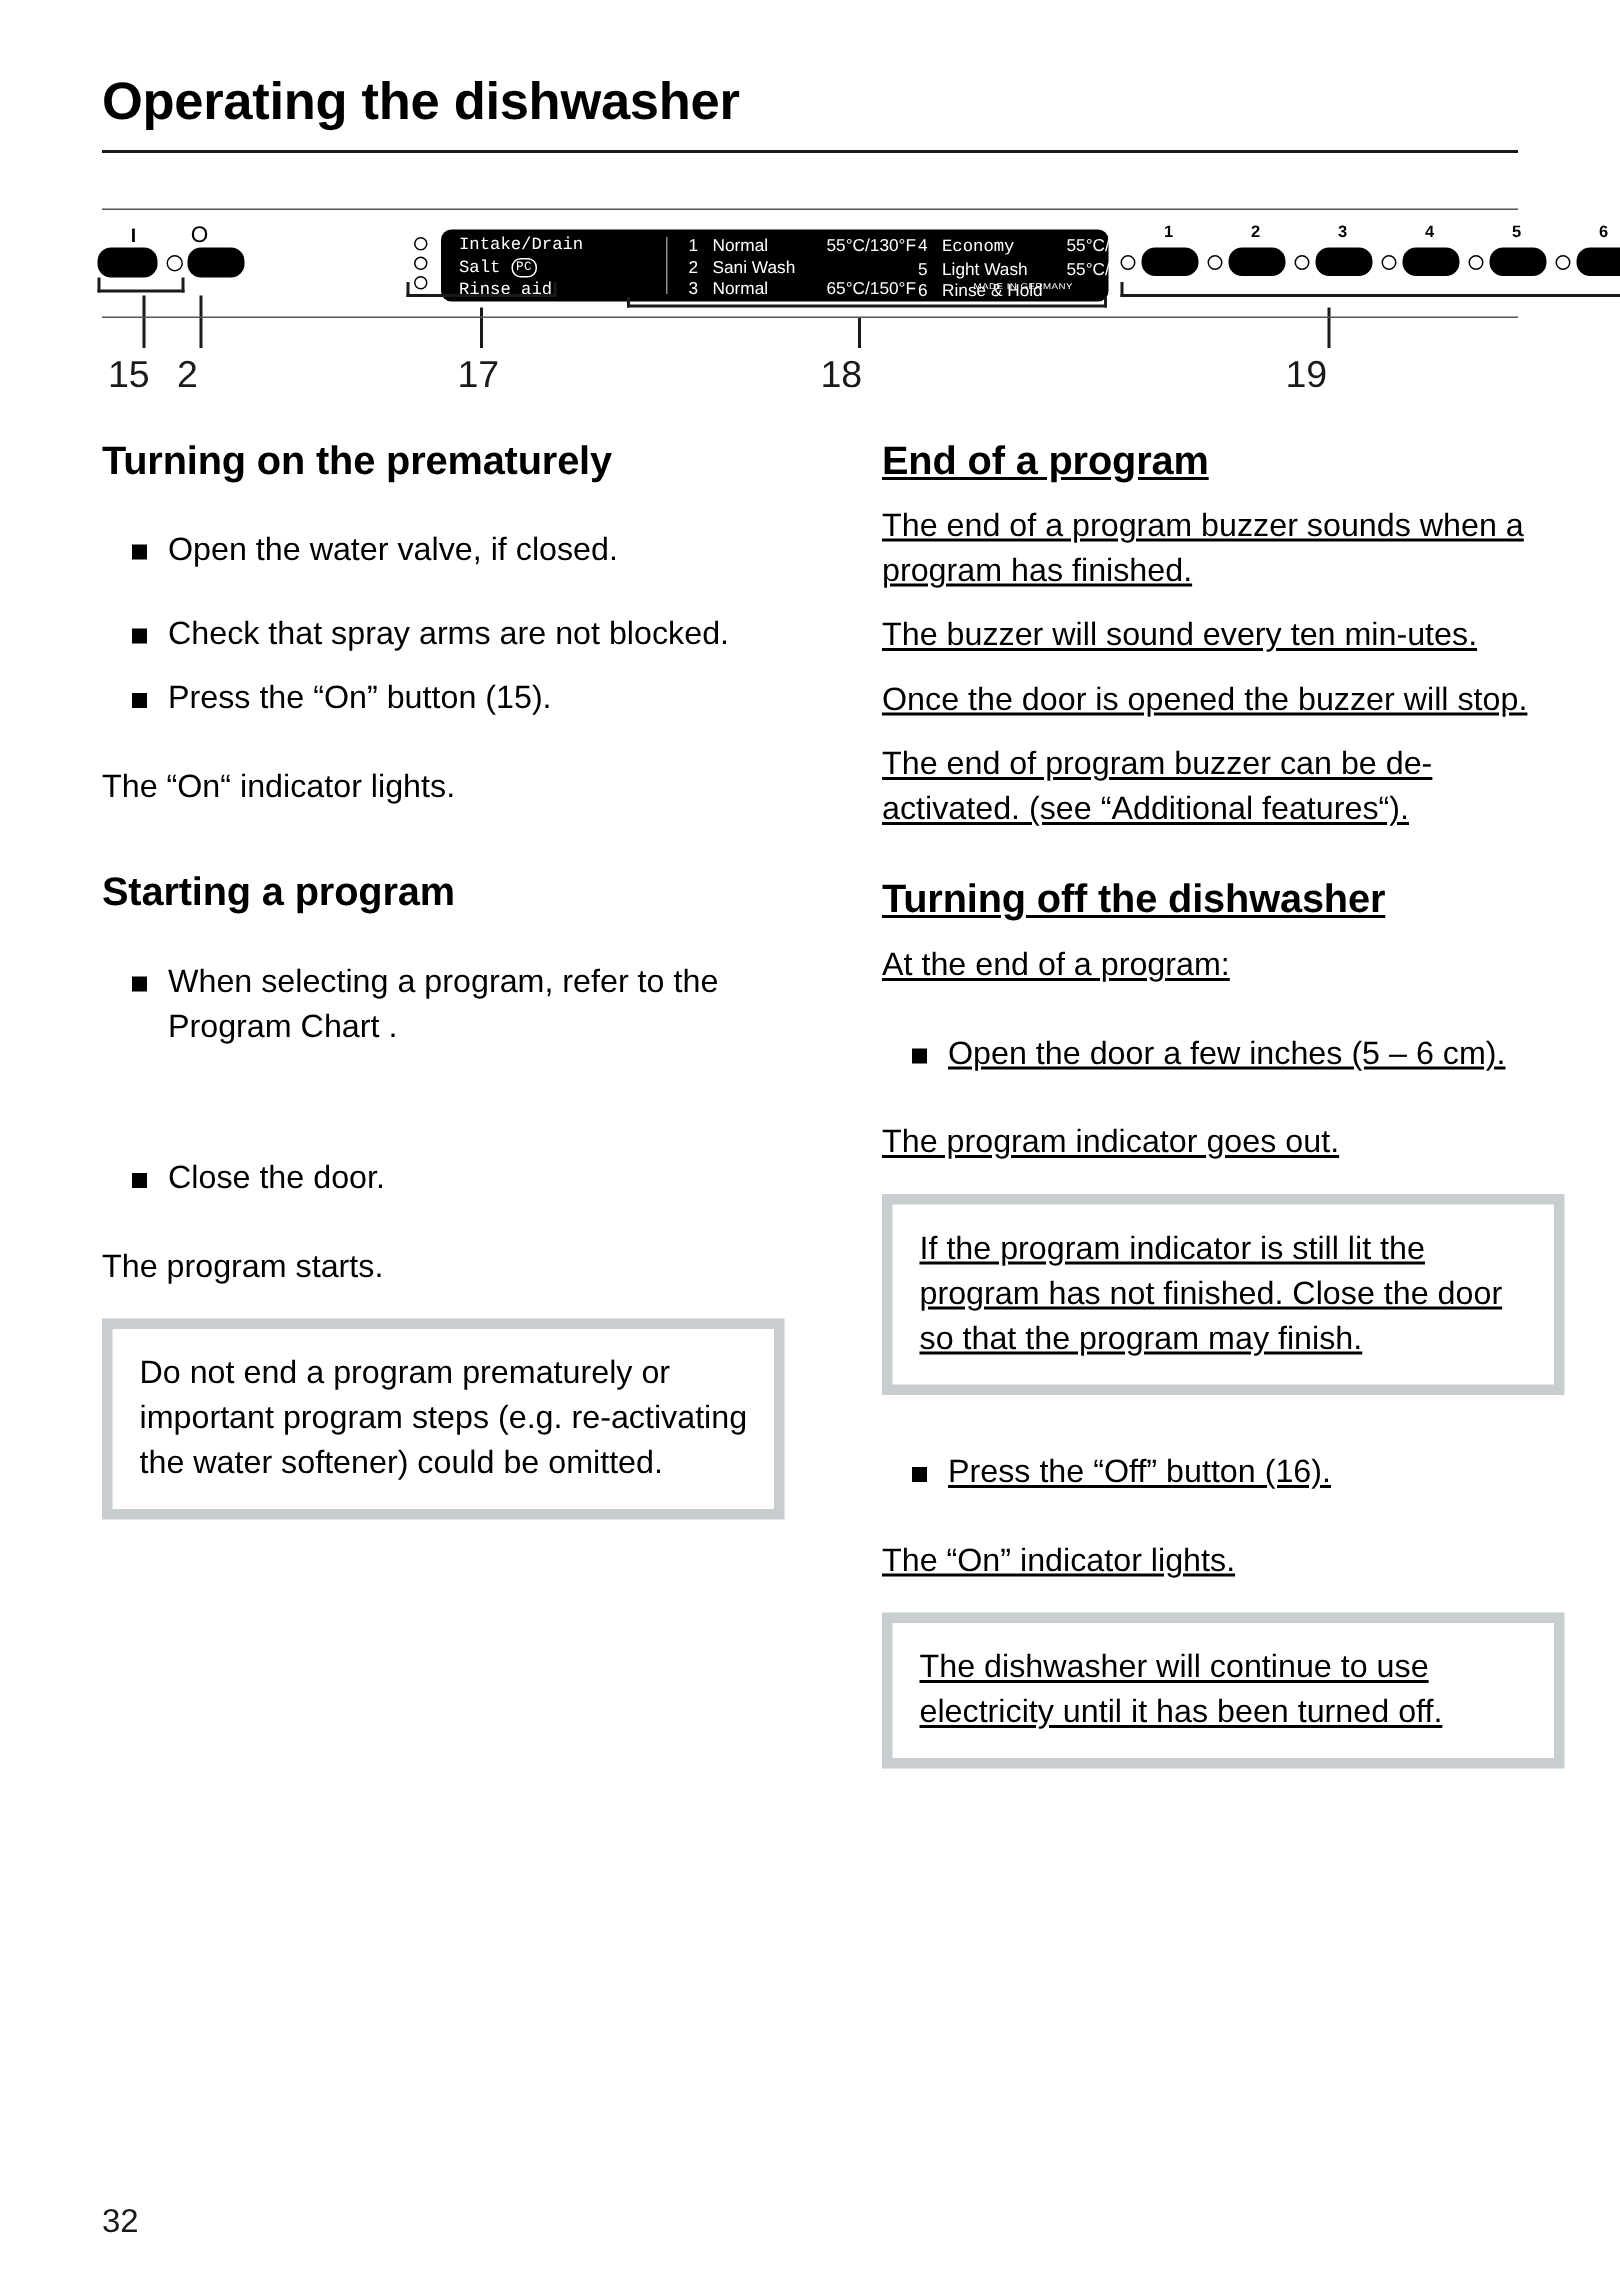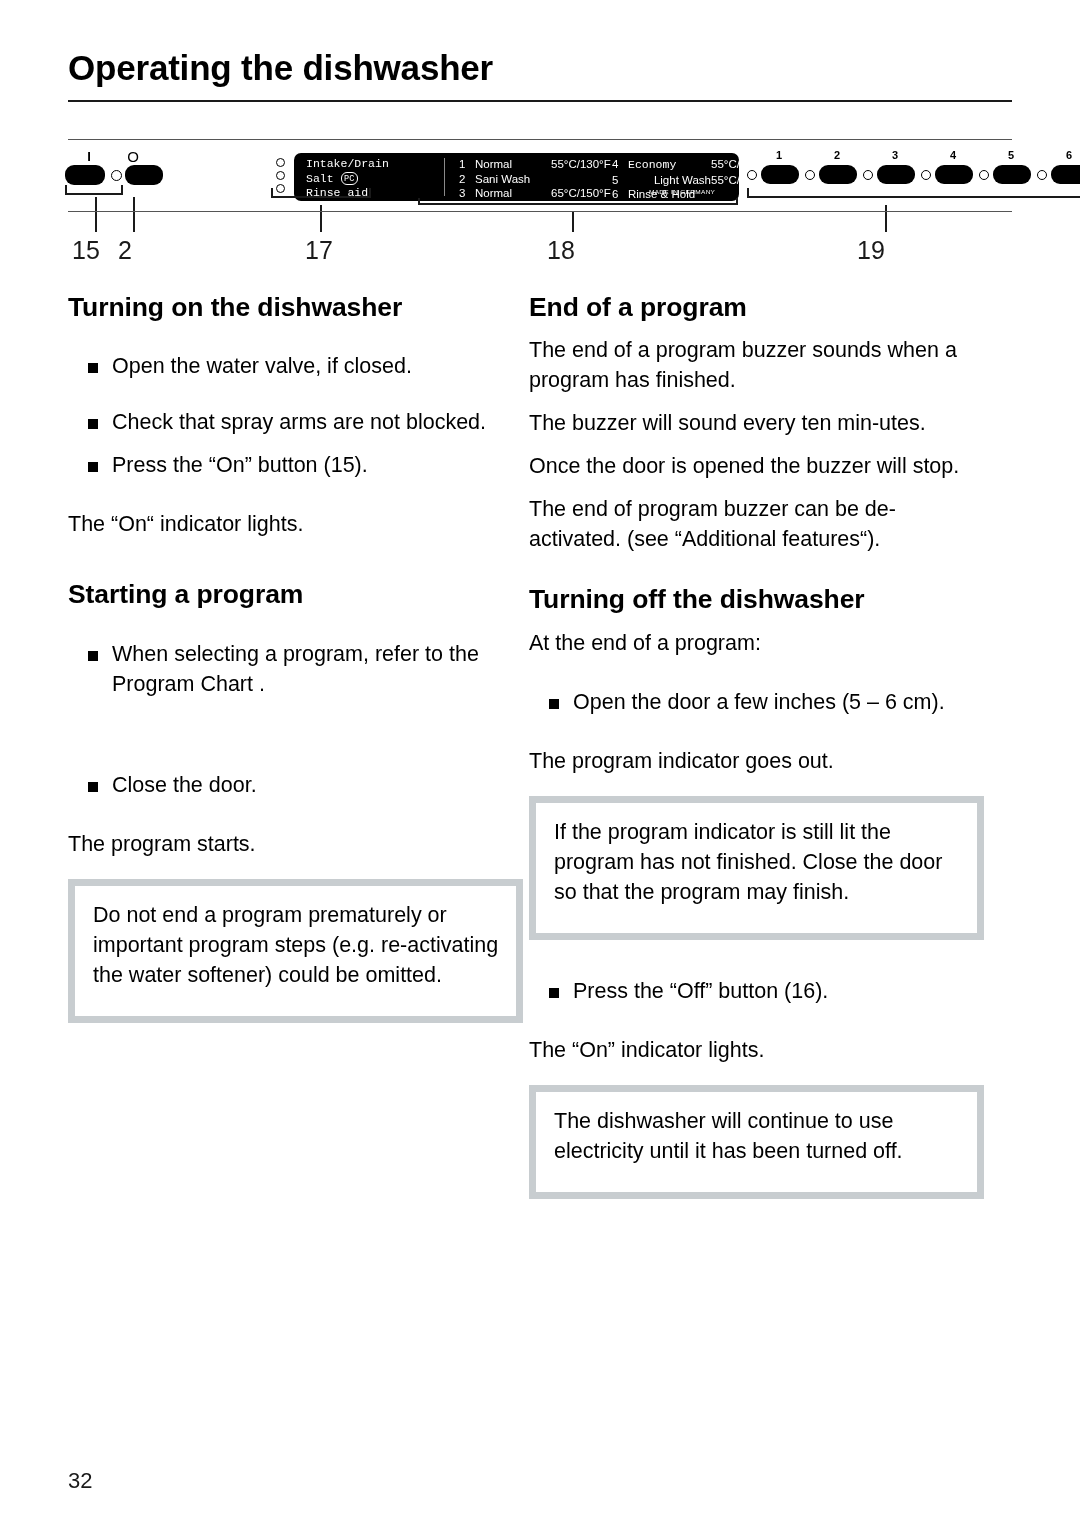--- a/index.html
+++ b/index.html
@@ -158,21 +158,21 @@
     line-height: 1;
     color: #1a1a1a;
   }
 
   
   .col {
     position: absolute;
     width: 455px;
   }
   .col-left  { left: 68px;  top: 292px; }
-  .col-right { left: 529px; top: 292px; }
+  .col-right { left: 588px; top: 292px; text-decoration: underline; }
 
   h2.sec {
     margin: 0;
     font-size: 26.5px;
     font-weight: bold;
     letter-spacing: -0.1px;
     line-height: 1.15;
   }
 
   p.para {
@@ -206,21 +206,21 @@
   .gap-s  { height: 13px; }
   .gap-m  { height: 20px; }
   .gap-l  { height: 30px; }
   .gap-xl { height: 40px; }
 
   
   .note {
     border: 7px solid #c8cdd0;
     background: #ffffff;
     box-sizing: border-box;
-    padding: 14px 16px 26px 18px;
+    padding: 14px 16px 16px 18px;
   }
   .note p {
     margin: 0;
     font-size: 21.5px;
     line-height: 30px;
   }
 
   
   .page-number {
     position: absolute;
@@ -275,21 +275,21 @@
         <div>
           <span style="display:inline-block;width:16px;">3</span><span style="display:inline-block;width:76px;">Normal</span><span>65°C/150°F</span>
         </div>
       </div>
 
       <div class="plate-col" style="left:318px; top:4px;">
         <div>
           <span style="display:inline-block;width:16px;">4</span><span style="display:inline-block;width:83px;font-family:Liberation Mono, monospace;">Economy</span><span>55°C/130°F</span>
         </div>
         <div>
-          <span style="display:inline-block;width:16px;">5</span><span style="display:inline-block;width:83px;text-align:right;">Light Wash</span><span>55°C/130°F</span>
+          <span style="display:inline-block;width:16px;">5</span><span style="display:inline-block;width:83px;">Light Wash</span><span>55°C/130°F</span>
         </div>
         <div>
           <span style="display:inline-block;width:16px;">6</span><span style="display:inline-block;width:83px;">Rinse &amp; Hold</span>
         </div>
       </div>
 
       <div class="made-in" style="left:355px; top:35px;">MADE IN GERMANY</div>
     </div>
 
     <div class="led-ring" style="left:679px; top:29px; width:10px; height:10px;"></div>
@@ -331,21 +331,21 @@
   <div class="rule-callout"></div>
 
   <div class="callout-num" style="left:72px;  top:238px;">15</div>
   <div class="callout-num" style="left:118px; top:238px;">2</div>
   <div class="callout-num" style="left:305px; top:238px;">17</div>
   <div class="callout-num" style="left:547px; top:238px;">18</div>
   <div class="callout-num" style="left:857px; top:238px;">19</div>
 
   <div class="col col-left">
 
-    <h2 class="sec">Turning on the dishwasher</h2>
+    <h2 class="sec">Turning on the prematurely</h2>
     <div class="gap-s"></div>
 
     <ul class="bullets">
       <li class="bullet">Open the water valve, if closed.</li>
       <div class="gap-s"></div>
       <div class="gap-s"></div>
       <li class="bullet">Check that spray arms are not blocked.</li>
       <div class="gap-s"></div>
       <li class="bullet">Press the “On” button (15).</li>
     </ul>

